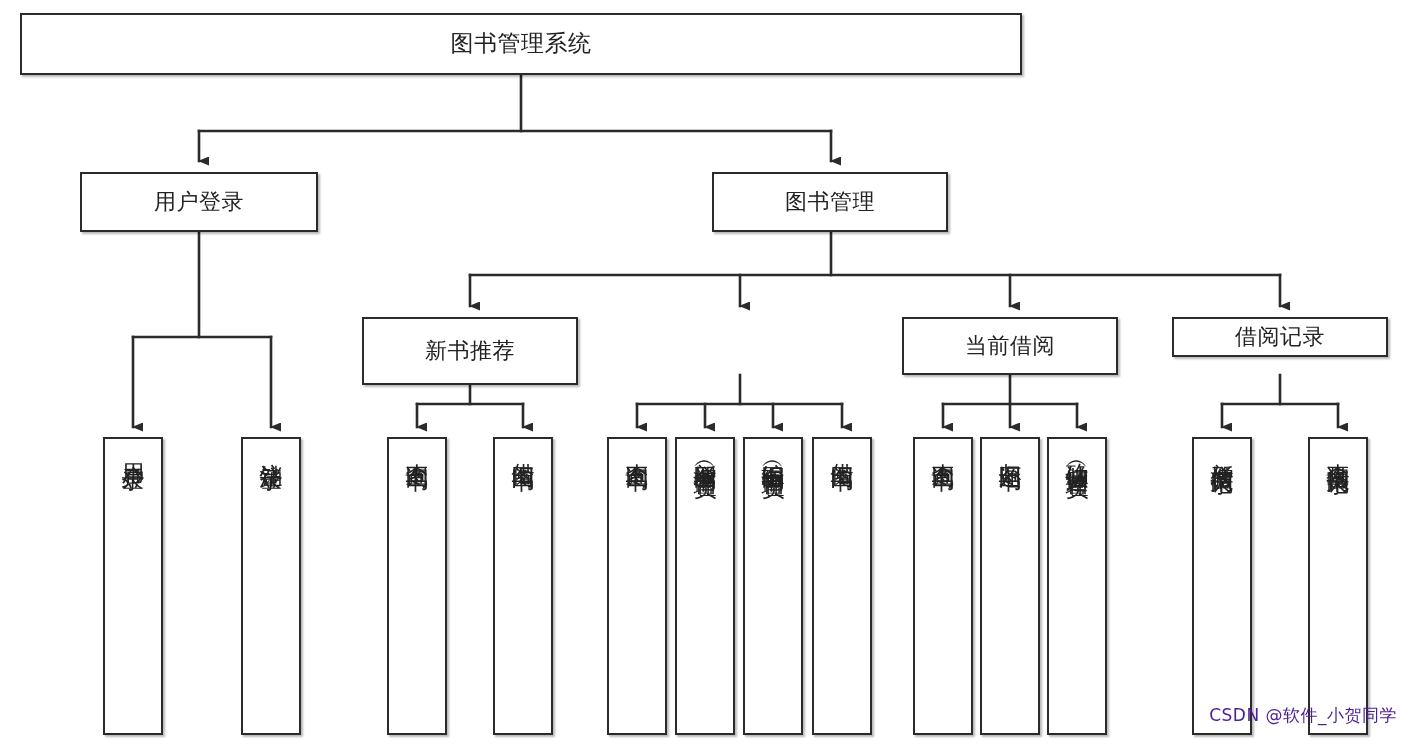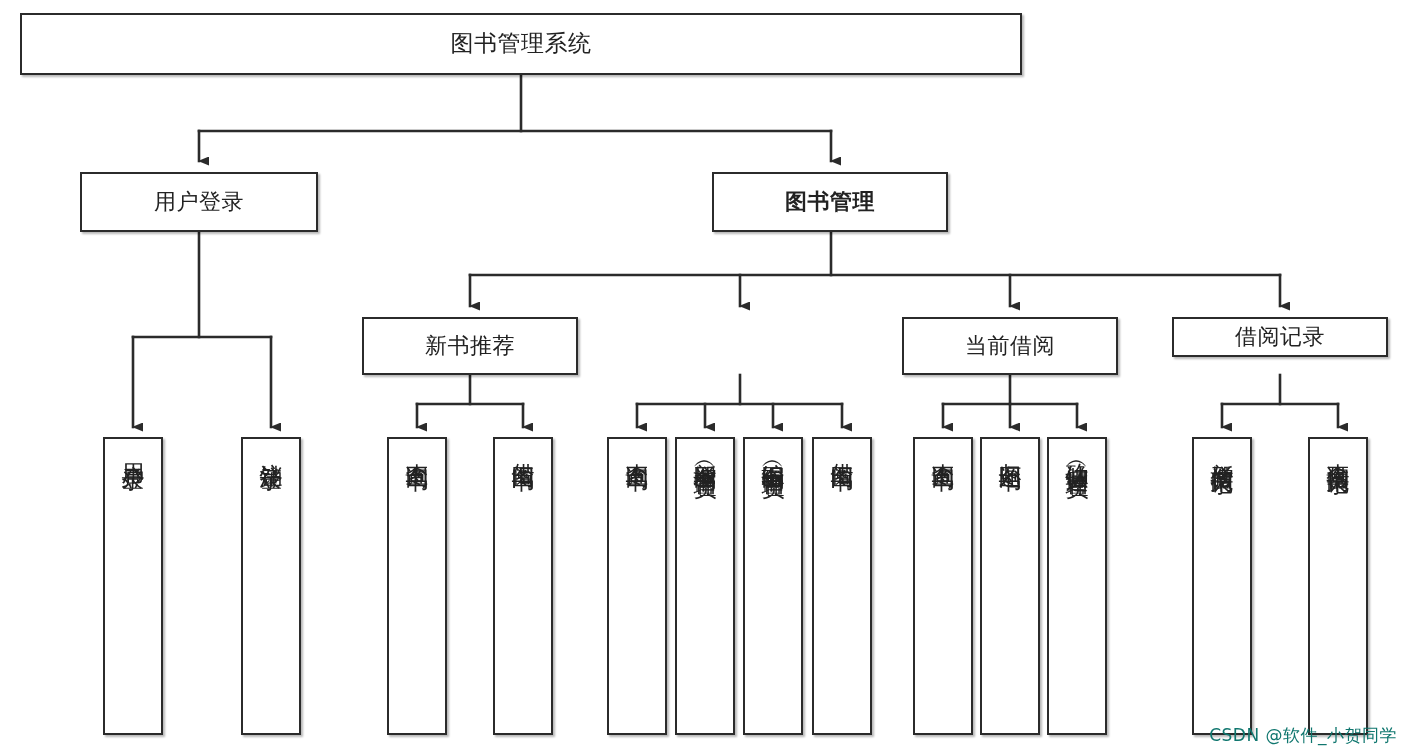--- a/index.html
+++ b/index.html
@@ -57,23 +57,23 @@
     writing-mode: vertical-rl;
     text-orientation: upright;
     font-size: 23px;
     letter-spacing: 2px;
     line-height: 1;
   }
   .node.root .label { font-size: 23px; }
   .watermark {
     position: absolute;
     right: 8px;
-    bottom: 0;
+    bottom: 20px;
     font-size: 17px;
-    color: #0f766e;
+    color: #4c1d95;
     letter-spacing: 0.5px;
     white-space: nowrap;
     font-family: "DejaVu Sans", "Liberation Sans", sans-serif;
   }
 </style>
 </head>
 <body>
 
 <div id="canvas">
 
@@ -127,25 +127,25 @@
     </g>
   </svg>
 
   <div class="node horiz root" style="left:20px; top:13px; width:1002px; height:62px;">
     <span class="label">图书管理系统</span>
   </div>
 
   <div class="node horiz" style="left:80px; top:172px; width:238px; height:60px;">
     <span class="label">用户登录</span>
   </div>
-  <div class="node horiz" style="left:712px; top:172px; width:236px; height:60px;font-weight:bold;">
+  <div class="node horiz" style="left:712px; top:172px; width:236px; height:60px;">
     <span class="label">图书管理</span>
   </div>
 
-  <div class="node horiz" style="left:362px; top:317px; width:216px; height:58px;">
+  <div class="node horiz" style="left:362px; top:317px; width:216px; height:68px;">
     <span class="label">新书推荐</span>
   </div>
   <div class="node horiz" style="left:902px; top:317px; width:216px; height:58px;">
     <span class="label">当前借阅</span>
   </div>
   <div class="node horiz" style="left:1172px; top:317px; width:216px; height:40px;">
     <span class="label">借阅记录</span>
   </div>
 
   <div class="node vert" style="left:103px; top:437px; width:60px; height:298px;">

